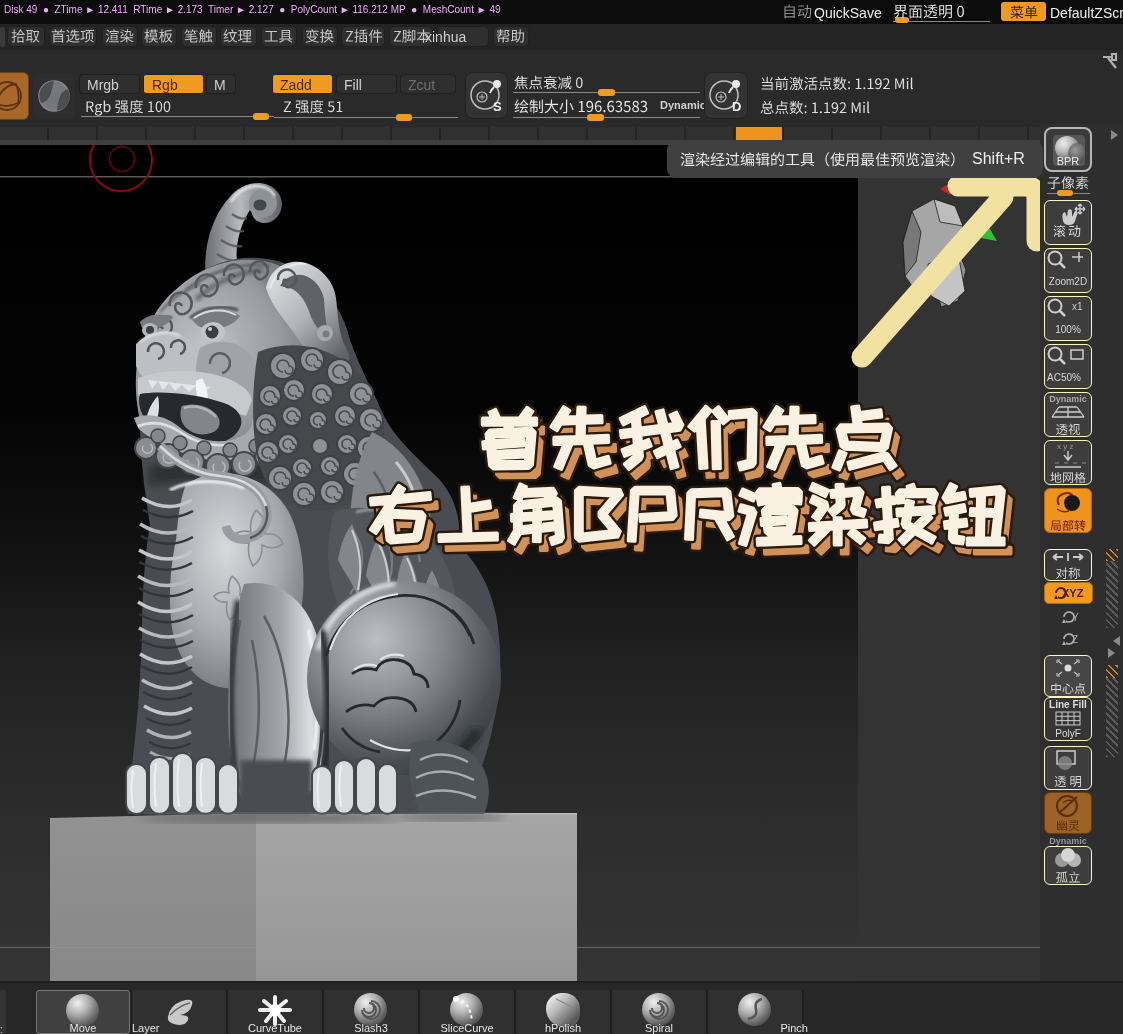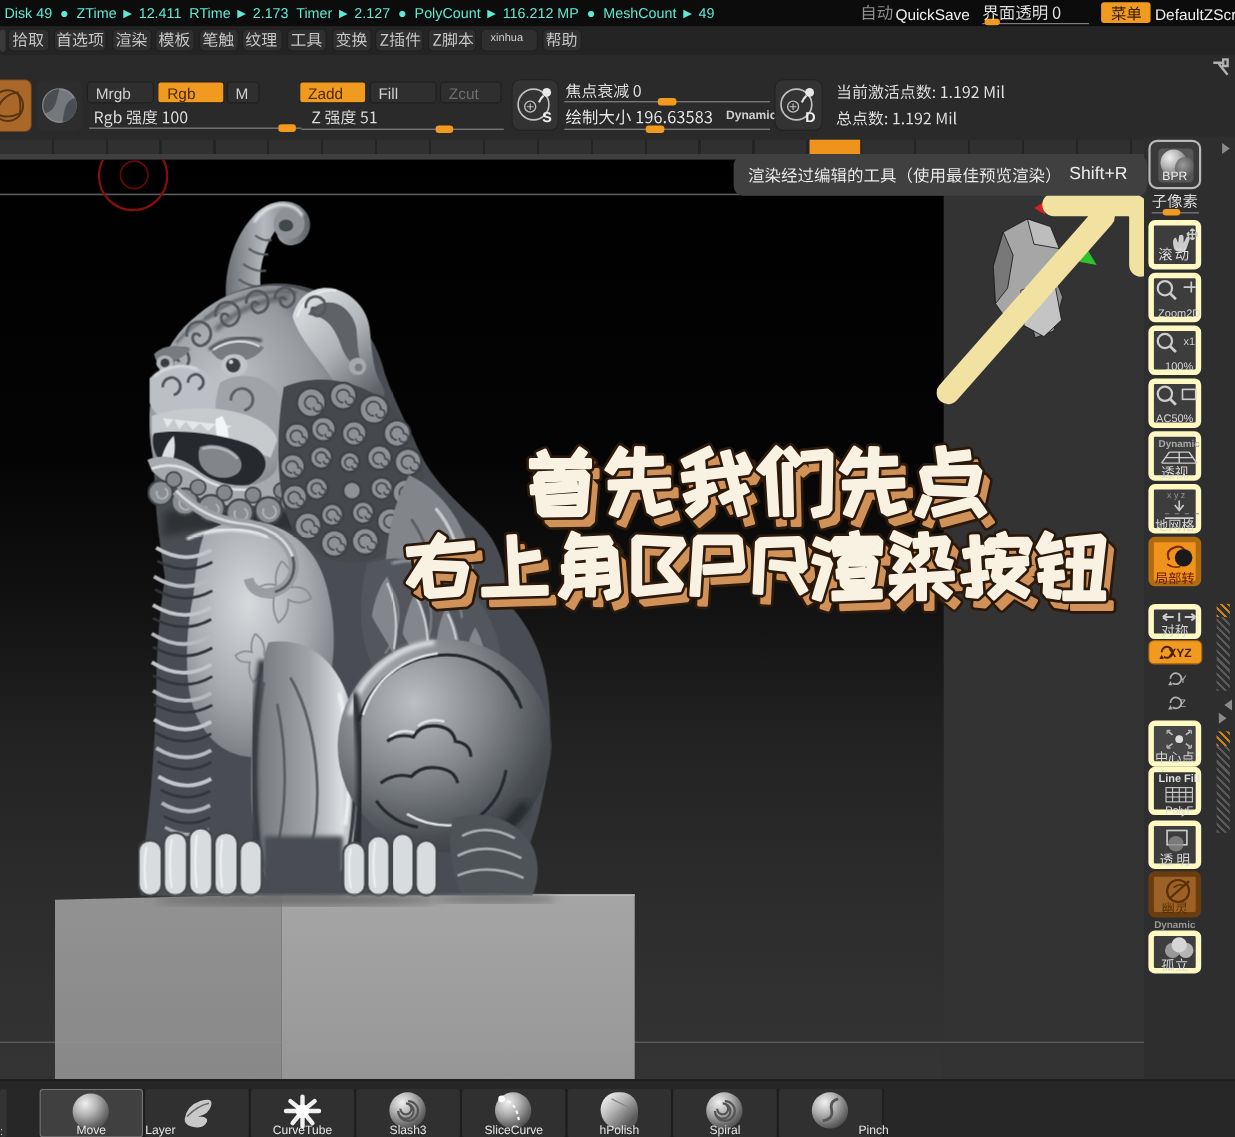--- a/index.html
+++ b/index.html
@@ -1,47 +1,47 @@
 <!DOCTYPE html>
 <html><head><meta charset="utf-8"><style>
 html,body{margin:0;padding:0}
 body{width:1123px;height:1034px;position:relative;background:#2b2b2b;overflow:hidden;
  font-family:"Liberation Sans",sans-serif;-webkit-font-smoothing:antialiased}
 .a{position:absolute}
 .btn{position:absolute;background:#3a3a3a;border-radius:3px}
 .obtn{position:absolute;background:#f09a1f;border-radius:3px}
 .lat{position:absolute;color:#cfcfcf;white-space:nowrap}
-.sb{position:absolute;left:1044px;width:48px;background:#3d3d3d;border-radius:6px;border:5px solid #fef9c3;box-sizing:border-box}
+.sb{position:absolute;left:1044px;width:48px;background:#3d3d3d;border-radius:6px;border:1px solid #fef9c3;box-sizing:border-box}
 .sl{position:absolute;background:#8a8a8a;height:1px}
 .oh{position:absolute;background:#f09a1f;border-radius:3px}
 </style></head><body>
 
 <div class="a" style="left:0;top:0;width:1123px;height:24px;background:#0c0c0c"></div>
-<div class="lat" style="left:4px;top:4px;font-size:13px;color:#5eead4">Disk 49&nbsp; ●&nbsp; ZTime ► 12.411&nbsp; RTime ► 2.173&nbsp; Timer ► 2.127&nbsp; ●&nbsp; PolyCount ► 116.212 MP&nbsp; ●&nbsp; MeshCount ► 49</div>
+<div class="lat" style="left:4px;top:4px;font-size:10px;color:#f0abfc">Disk 49&nbsp; ●&nbsp; ZTime ► 12.411&nbsp; RTime ► 2.173&nbsp; Timer ► 2.127&nbsp; ●&nbsp; PolyCount ► 116.212 MP&nbsp; ●&nbsp; MeshCount ► 49</div>
 <div class="lat" style="left:814px;top:5px;font-size:14px;color:#efefef">QuickSave</div>
 <div class="sl" style="left:893px;top:21px;width:97px"></div>
 <div class="oh" style="left:895px;top:17px;width:14px;height:6px"></div>
 <div class="obtn" style="left:1001px;top:2px;width:45px;height:19px"></div>
 <div class="lat" style="left:1050px;top:5px;font-size:14px;color:#efefef">DefaultZScrip</div>
 
 <div class="a" style="left:0;top:24px;width:1123px;height:26px;background:#242424"></div>
 <div class="btn" style="left:0;top:27px;width:5px;height:20px"></div>
 <div class="btn" style="left:7px;top:26px;width:38px;height:21px;border:1px solid #1f1f1f;background:#2f2f2f;border-radius:5px;box-sizing:border-box"></div>
 <div class="btn" style="left:49px;top:26px;width:48px;height:21px;border:1px solid #1f1f1f;background:#2f2f2f;border-radius:5px;box-sizing:border-box"></div>
 <div class="btn" style="left:102px;top:26px;width:36px;height:21px;border:1px solid #1f1f1f;background:#2f2f2f;border-radius:5px;box-sizing:border-box"></div>
 <div class="btn" style="left:141px;top:26px;width:36px;height:21px;border:1px solid #1f1f1f;background:#2f2f2f;border-radius:5px;box-sizing:border-box"></div>
 <div class="btn" style="left:181px;top:26px;width:36px;height:21px;border:1px solid #1f1f1f;background:#2f2f2f;border-radius:5px;box-sizing:border-box"></div>
 <div class="btn" style="left:220px;top:26px;width:37px;height:21px;border:1px solid #1f1f1f;background:#2f2f2f;border-radius:5px;box-sizing:border-box"></div>
 <div class="btn" style="left:261px;top:26px;width:36px;height:21px;border:1px solid #1f1f1f;background:#2f2f2f;border-radius:5px;box-sizing:border-box"></div>
 <div class="btn" style="left:302px;top:26px;width:36px;height:21px;border:1px solid #1f1f1f;background:#2f2f2f;border-radius:5px;box-sizing:border-box"></div>
 <div class="btn" style="left:341px;top:26px;width:44px;height:21px;border:1px solid #1f1f1f;background:#2f2f2f;border-radius:5px;box-sizing:border-box"></div>
 <div class="btn" style="left:389px;top:26px;width:44px;height:21px;border:1px solid #1f1f1f;background:#2f2f2f;border-radius:5px;box-sizing:border-box"></div>
 <div class="btn" style="left:437px;top:26px;width:52px;height:21px;border:1px solid #1f1f1f;background:#2f2f2f;border-radius:5px;box-sizing:border-box"></div>
 <div class="btn" style="left:493px;top:26px;width:36px;height:21px;border:1px solid #1f1f1f;background:#2f2f2f;border-radius:5px;box-sizing:border-box"></div>
-<div class="lat" style="left:446px;top:29px;font-size:10px">xinhua</div>
+<div class="lat" style="left:425px;top:29px;font-size:14px">xinhua</div>
 
 <div class="a" style="left:0;top:50px;width:1123px;height:77px;background:#2a2a2a"></div>
 <div class="a" style="left:0;top:72px;width:29px;height:48px;background:#a9682a;border-radius:0 6px 6px 0;border:1px solid #6a3f14;border-left:none;box-sizing:border-box">
  <svg width="27" height="46">
       <g fill="none" stroke="#5a3512" stroke-width="1.8">
         <circle cx="7" cy="23" r="14"></circle>
         <path d="M-4,30 Q2,12 16,11 Q20,20 18,30 Q6,36 -4,30 Z"></path>
       </g>
     </svg></div>
 <div class="a" style="left:33px;top:73px;width:42px;height:46px;background:#2d2d2d;border-radius:7px">

